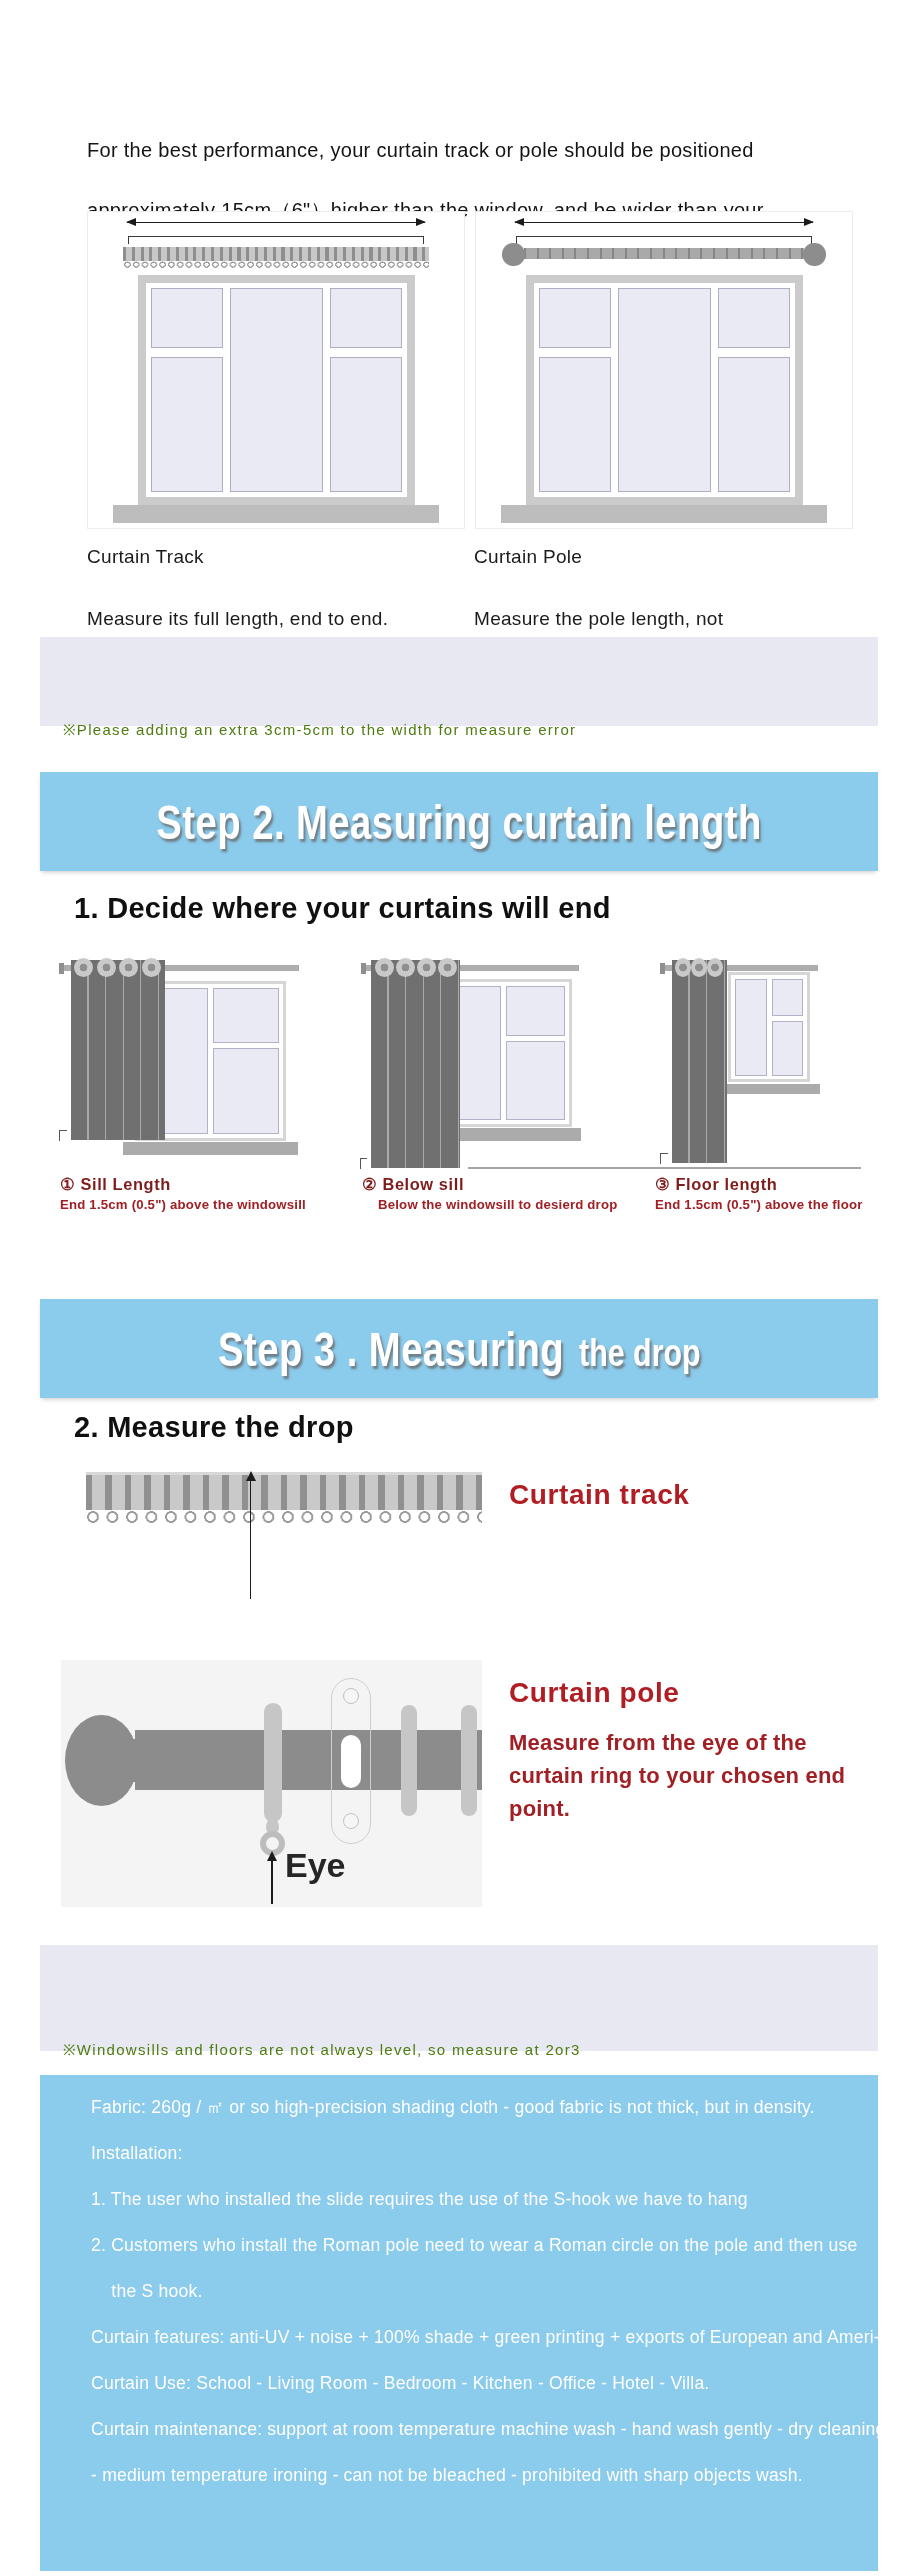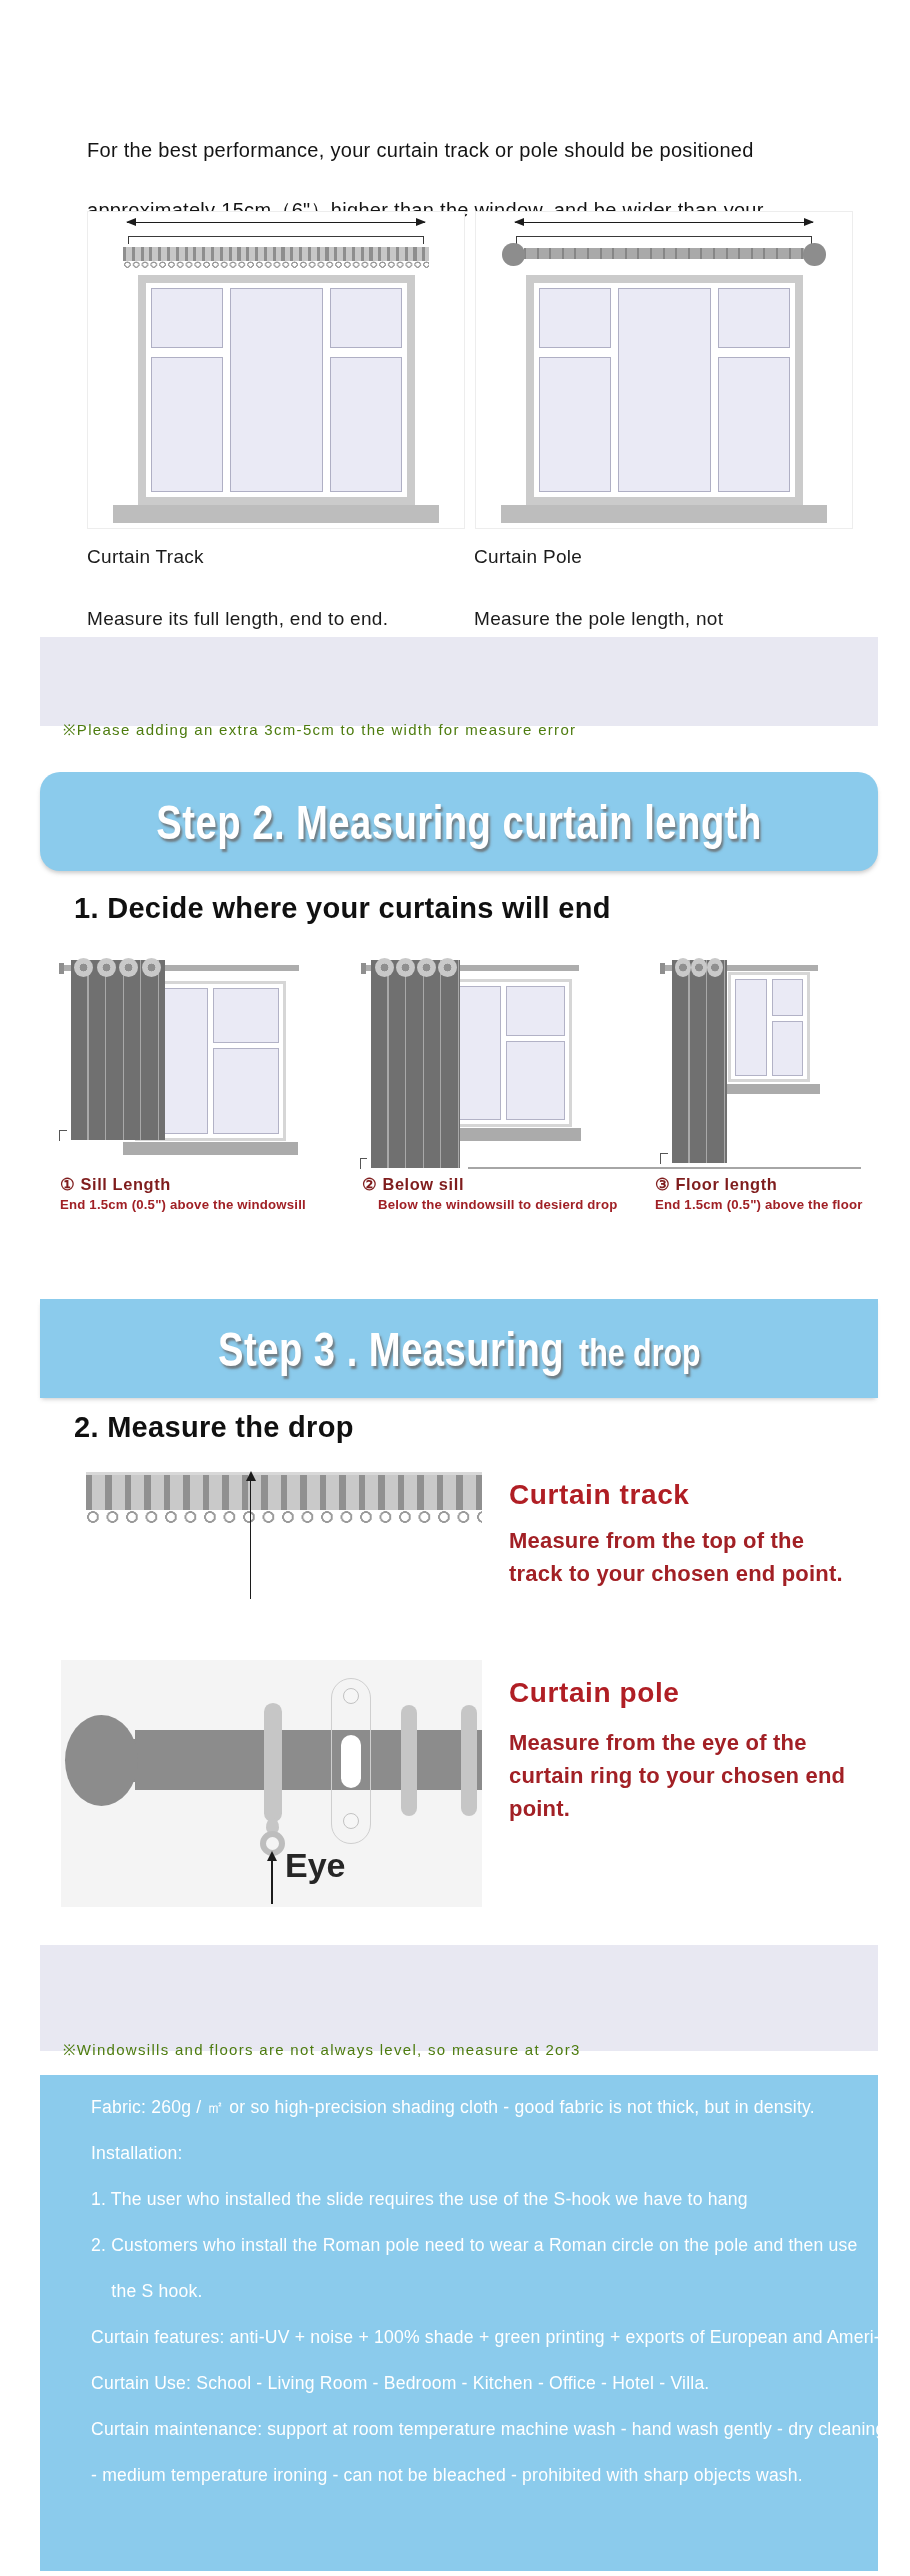--- a/index.html
+++ b/index.html
@@ -172,21 +172,21 @@
 
   <div class="cap" style="left:474px;"><span>Curtain Pole</span><br>
 <span>Measure the pole length, not</span><br>
 <span>including the finials (the</span></div>
 
   <div class="note" id="note1">
     <div>※Please adding an extra 3cm-5cm to the width for measure error</div>
     <div>and will allow your curtains to overlap in the middle when closed.</div>
   </div>
 
-  <div class="banner" style="top:772px;border-radius:20px;">
+  <div class="banner" style="top:772px;">
     <div class="banner-text">Step 2. Measuring curtain length</div>
   </div>
 
   <div class="h-black" style="left:74px;top:892px;">1. Decide where your curtains will end</div>
 
   <div class="copt" id="opt1">
     <div class="cpole"></div>
     <div class="owin" style="left:82px;top:35px;width:151px;height:160px;">
       <div class="ocol">
           <div class="opane"></div>
@@ -265,22 +265,20 @@
     <div class="banner-text"><span>Step 3 . Measuring</span><span class="banner-sub">the drop</span></div>
   </div>
 
   <div class="h-black" style="left:74px;top:1411px;">2. Measure the drop</div>
 
   <div class="track2"></div>
   <div class="track2-rings"></div>
   <div class="varrow" id="track-arrow"></div>
 
   <div class="red-title" style="top:1479px;">Curtain track</div>
-  <div class="red-lines" style="top:1524px;"><span>Measure from the top of the</span><br>
-<span>track to your chosen end point.</span></div>
 
   <div class="polebox">
     <div class="pb-bar"></div>
     <div class="pb-neck"></div>
     <div class="pb-ball"></div>
     <div class="pb-eyering"></div>
     <div class="pb-ring" style="left:340px;"></div>
     <div class="pb-ring" style="left:400px;"></div>
     <div class="pb-plate"></div>
     <div class="pb-screw" style="top:28px;"></div>

